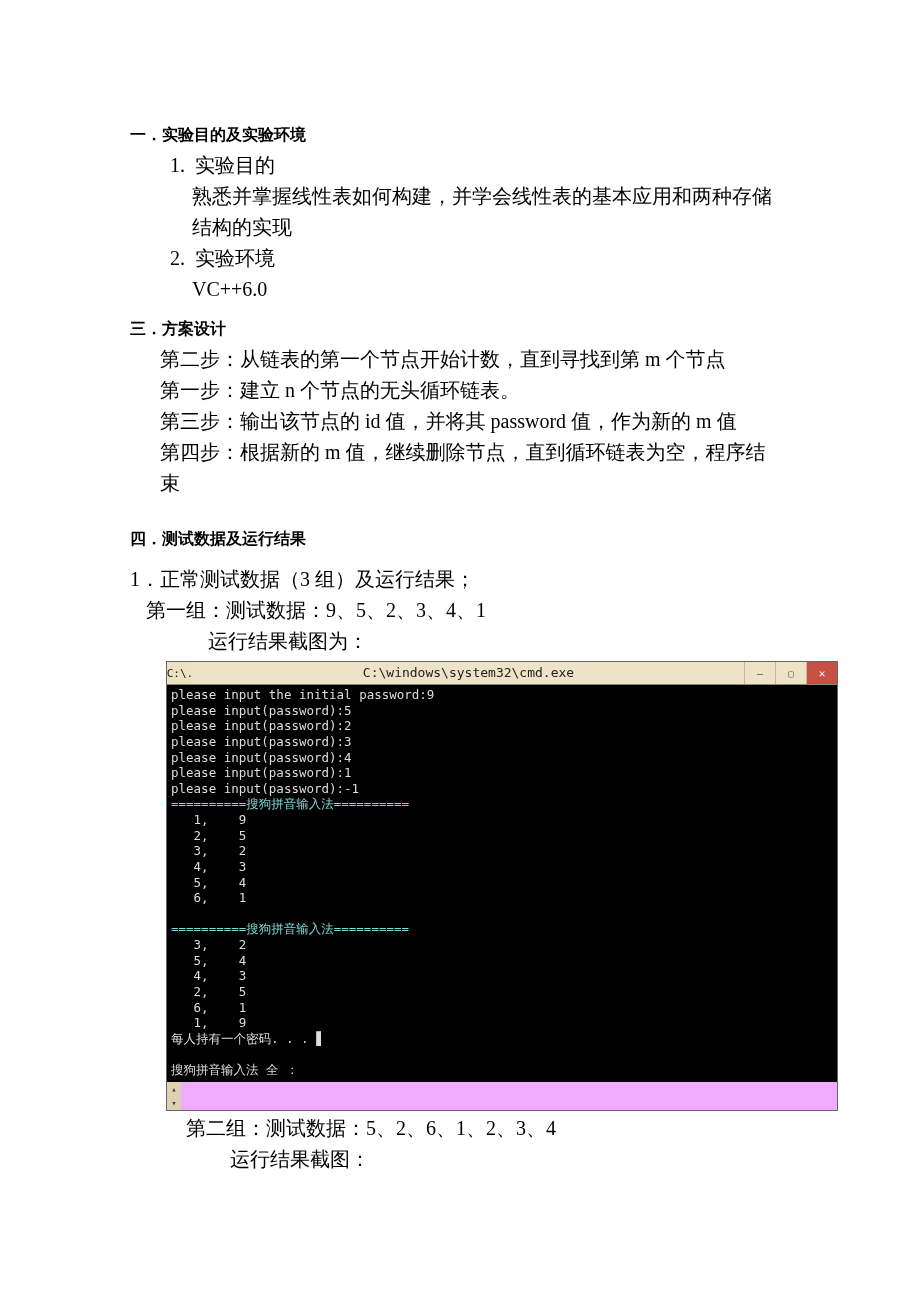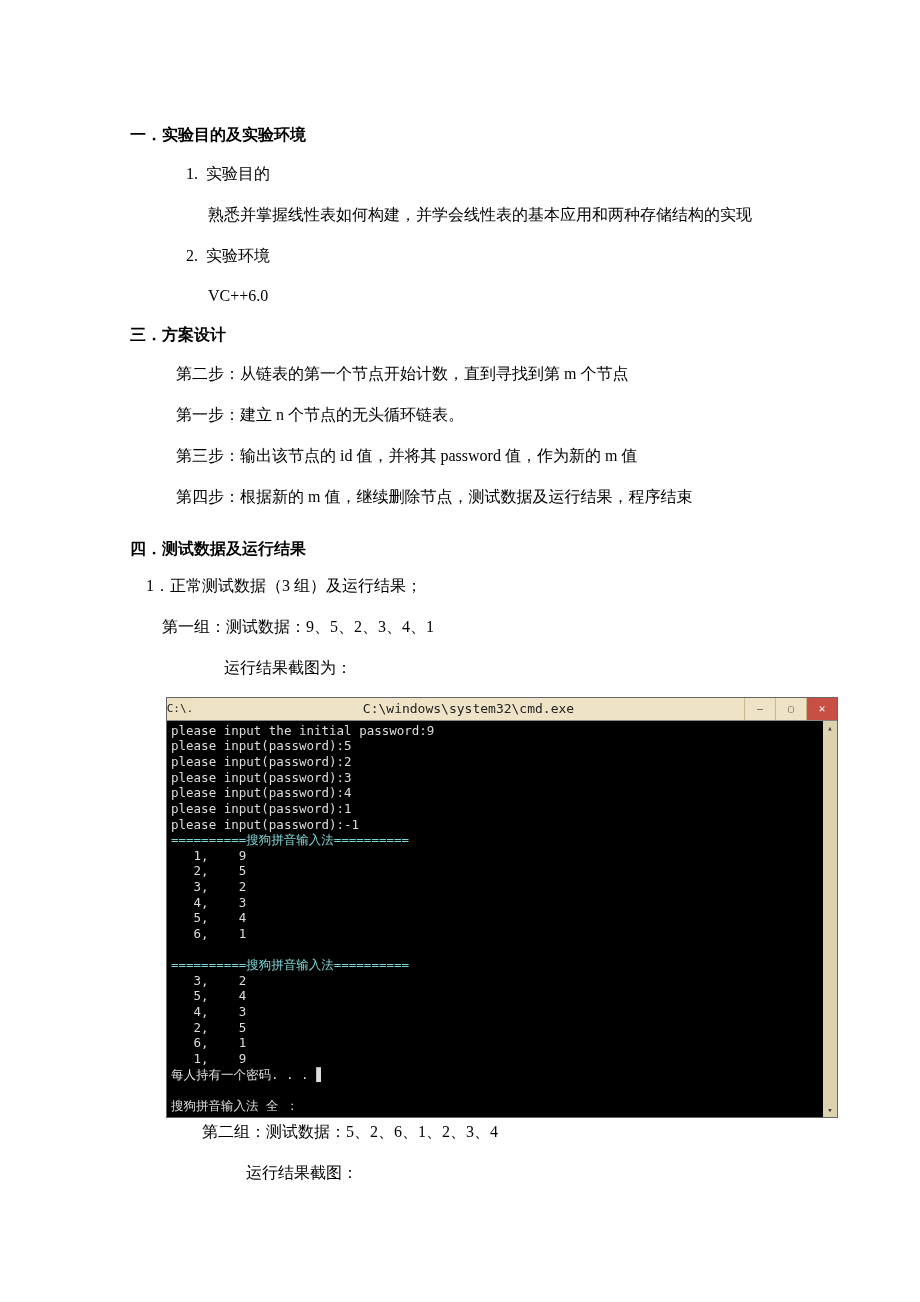--- a/index.html
+++ b/index.html
@@ -14,23 +14,23 @@
     box-sizing: border-box;
     padding: 115px 130px 60px 130px;
     position: relative;
   }
   .h {
     font-weight: bold;
     font-size: 16px;
     margin: 10px 0 4px 0;
   }
   p, div.txt {
-    font-size: 16px;
+    font-size: 20px;
     line-height: 1.55;
-    margin: 16px;
+    margin: 0;
   }
   .indent1 { padding-left: 40px; }
   .block  { margin-bottom: 6px; }
 
   .cmdwin {
     margin: 4px 0 0 36px;
     width: 672px;
     border: 1px solid #666;
     background: #d2c29a;
     box-sizing: border-box;
@@ -74,20 +74,21 @@
   .tb-btn.max::before { content:"▢"; font-size:10px; }
   .tb-btn.close {
     background:#c84f44;
     color:#fff;
   }
   .tb-btn.close::before { content:"✕"; font-size:11px; }
 
   .cmdbody-wrap {
     display:flex;
     background:#f0abfc;
+    flex-direction:column;
   }
   .cmdbody {
     flex:1;
     background:#000;
     color:#ddd;
     padding: 2px 4px 4px 4px;
     white-space: pre;
     line-height: 1.25;
     font-size: 12.5px;
   }
@@ -126,21 +127,21 @@
       <p style="padding-left:22px">VC++6.0</p>
     </div>
   </div>
 
 
   <div class="block" style="margin-top:14px">
     <div class="h">三．方案设计</div>
     <p class="indent1" style="padding-left:30px">第二步：从链表的第一个节点开始计数，直到寻找到第 m 个节点</p>
     <p class="indent1" style="padding-left:30px">第一步：建立 n 个节点的无头循环链表。</p>
     <p class="indent1" style="padding-left:30px">第三步：输出该节点的 id 值，并将其 password 值，作为新的 m 值</p>
-    <p class="indent1" style="padding-left:30px">第四步：根据新的 m 值，继续删除节点，测试数据及运行结果，程序结束</p>
+    <p class="indent1" style="padding-left:30px">第四步：根据新的 m 值，继续删除节点，直到循环链表为空，程序结束</p>
   </div>
 
   <div class="block" style="margin-top:30px">
     <div class="h">四．测试数据及运行结果</div>
     <p style="margin-top:14px">1．正常测试数据（3 组）及运行结果；</p>
     <p style="padding-left:16px">第一组：测试数据：9、5、2、3、4、1</p>
     <p style="padding-left:78px">运行结果截图为：</p>
 
     <div class="cmdwin">
       <div class="titlebar">

